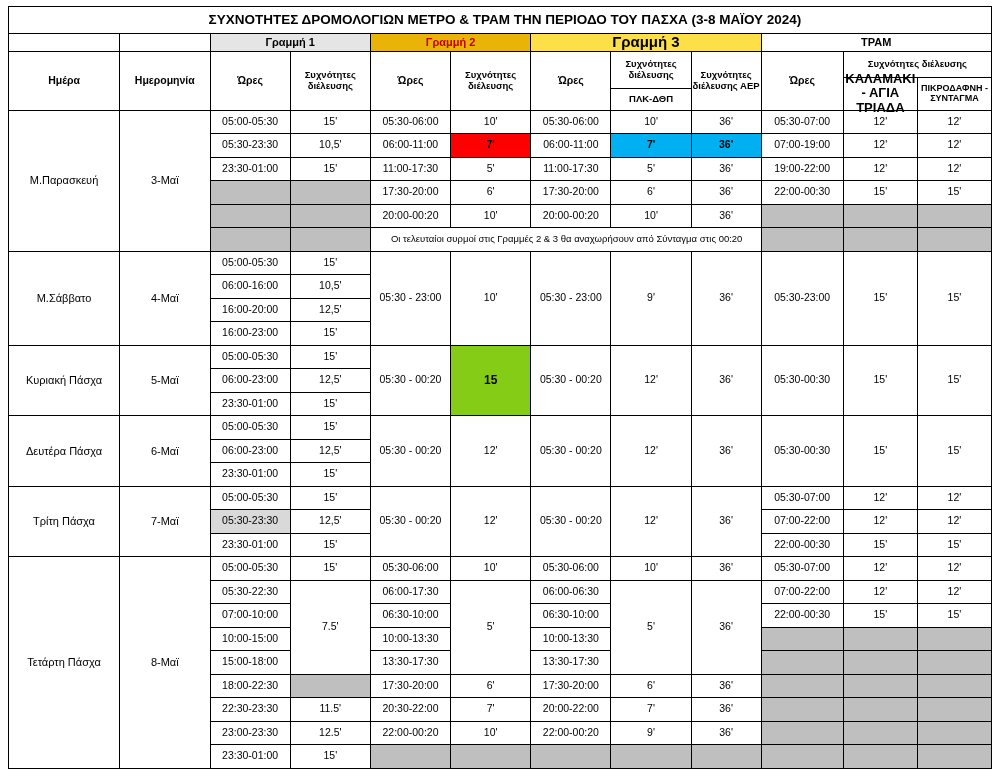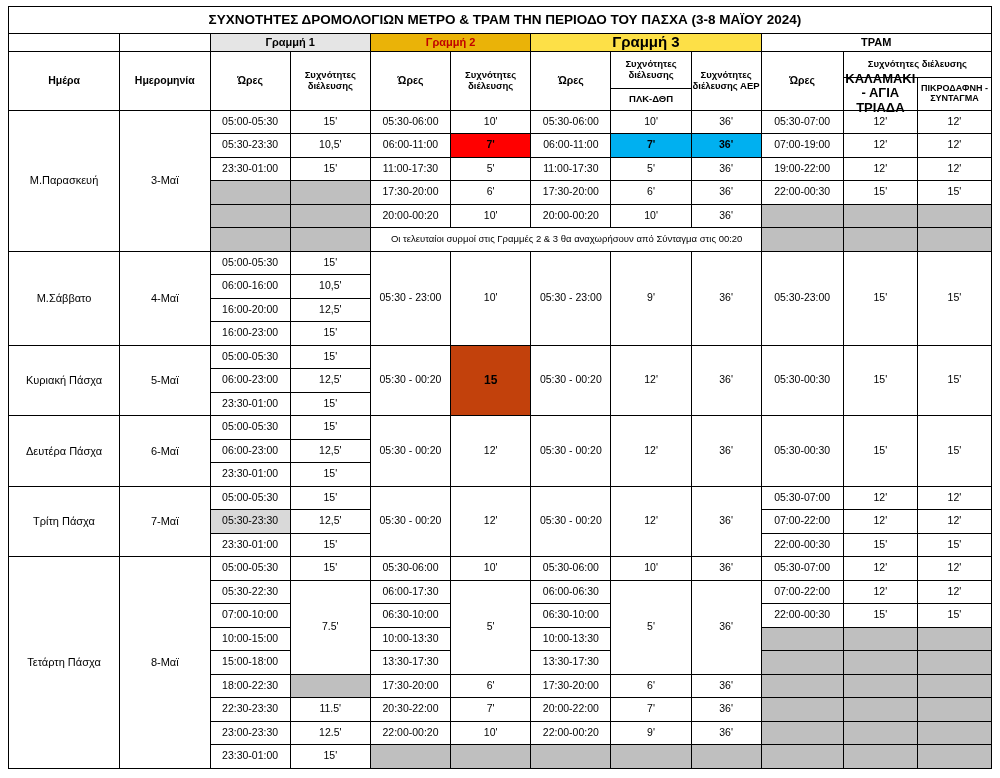--- a/index.html
+++ b/index.html
@@ -9,21 +9,21 @@
   td,th{border:1px solid #000;font-size:10.5px;text-align:center;vertical-align:middle;padding:0;line-height:1.1;}
   .title{font-weight:bold;font-size:13.5px;height:26px;padding-left:10px;}
   .hdr{font-weight:bold;}
   .g1{background:#e5e5e5;font-weight:bold;font-size:11px;}
   .g2{background:#eab308;color:#c00000;font-weight:bold;font-size:11px;}
   .g3{background:#fde047;font-weight:bold;font-size:15px;}
   .tram{font-weight:bold;font-size:11px;}
   .grey{background:#bfbfbf;}
   .red{background:#ff0000;font-weight:bold;}
   .cyan{background:#00b0f0;font-weight:bold;}
-  .green{background:#c2410c;font-weight:bold;font-size:12px;}
+  .green{background:#84cc16;font-weight:bold;font-size:12px;}
   .lgrey{background:#d9d9d9;}
   .note{font-size:9.5px;font-weight:normal;text-align:left;padding-left:20px;}
   .day{font-size:11px;}
   .subh{font-size:9.5px;}
   .r{height:23.5px;}
 </style>
 </head>
 <body>
 
 <div id="sheet">

